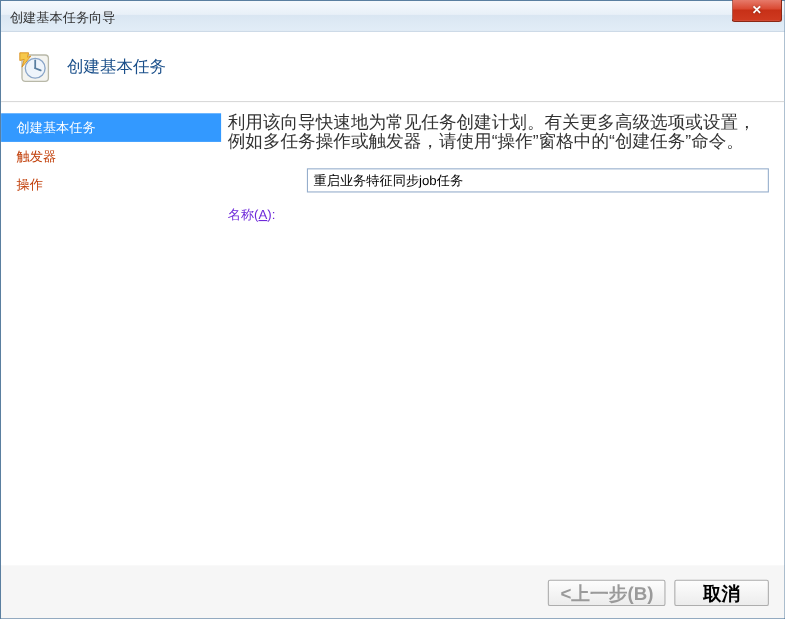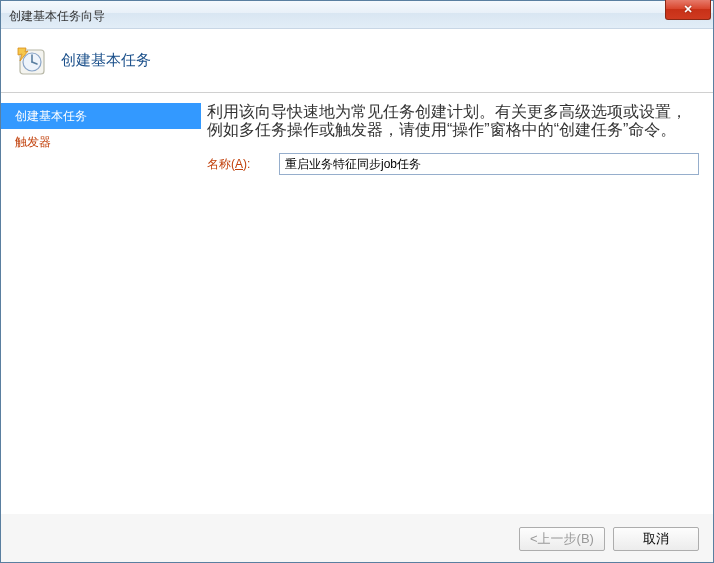--- a/index.html
+++ b/index.html
@@ -104,22 +104,23 @@
       margin-bottom: 14px;
     }
     .form-row {
       display: flex;
       margin-bottom: 10px;
     }
     .form-row.grow { flex: 1; }
     .form-label {
       width: 56px;
       font-size: 12px;
-      color: #c2410c;
+      color: #6d28d9;
       padding-top: 3px;
+      margin-top: 31px;
     }
     .form-label u { text-decoration: underline; }
     .text-input {
       flex: 1;
       height: 22px;
       border: 1px solid #96aecc;
       padding: 2px 5px;
       font-family: inherit;
       font-size: 12px;
       outline: none;
@@ -143,24 +144,25 @@
       padding: 0 14px;
       gap: 8px;
       background: #f6f6f6;
     }
     .btn {
       min-width: 86px;
       height: 24px;
       border: 1px solid #adadad;
       background: linear-gradient(to bottom, #fdfdfd, #ececec);
       font-family: inherit;
-      font-size: 13px;
+      font-size: 17px;
       cursor: pointer;
       border-radius: 2px;
       padding: 0 10px;
+      font-weight: bold;
     }
     .btn:disabled {
       color: #9a9a9a;
       cursor: default;
     }
     .btn.default {
       border: 1px solid #3c7fb1;
       box-shadow: inset 0 0 0 1px rgba(120,180,230,0.6);
     }
   </style>
@@ -186,20 +188,21 @@
         <polygon points="3,3 11,3 10,7 13,6 5,16 7,9 3,10" fill="#f6c84c" stroke="#d98e1a" stroke-width="0.8"></polygon>
       </svg>
     </div>
     <div class="header-title">创建基本任务</div>
   </div>
 
   <div class="body">
     <div class="sidebar">
       <div class="nav-item selected">创建基本任务</div>
       <div class="nav-item">触发器</div>
+      <div class="nav-item">操作</div>
     </div>
 
     <div class="content">
       <div class="intro">利用该向导快速地为常见任务创建计划。有关更多高级选项或设置，例如多任务操作或触发器，请使用“操作”窗格中的“创建任务”命令。</div>
 
       <div class="form-row">
         <div class="form-label"><span>名称(</span><u>A</u><span>):</span></div>
         <input type="text" class="text-input" value="重启业务特征同步job任务" style="">
       </div>
 

